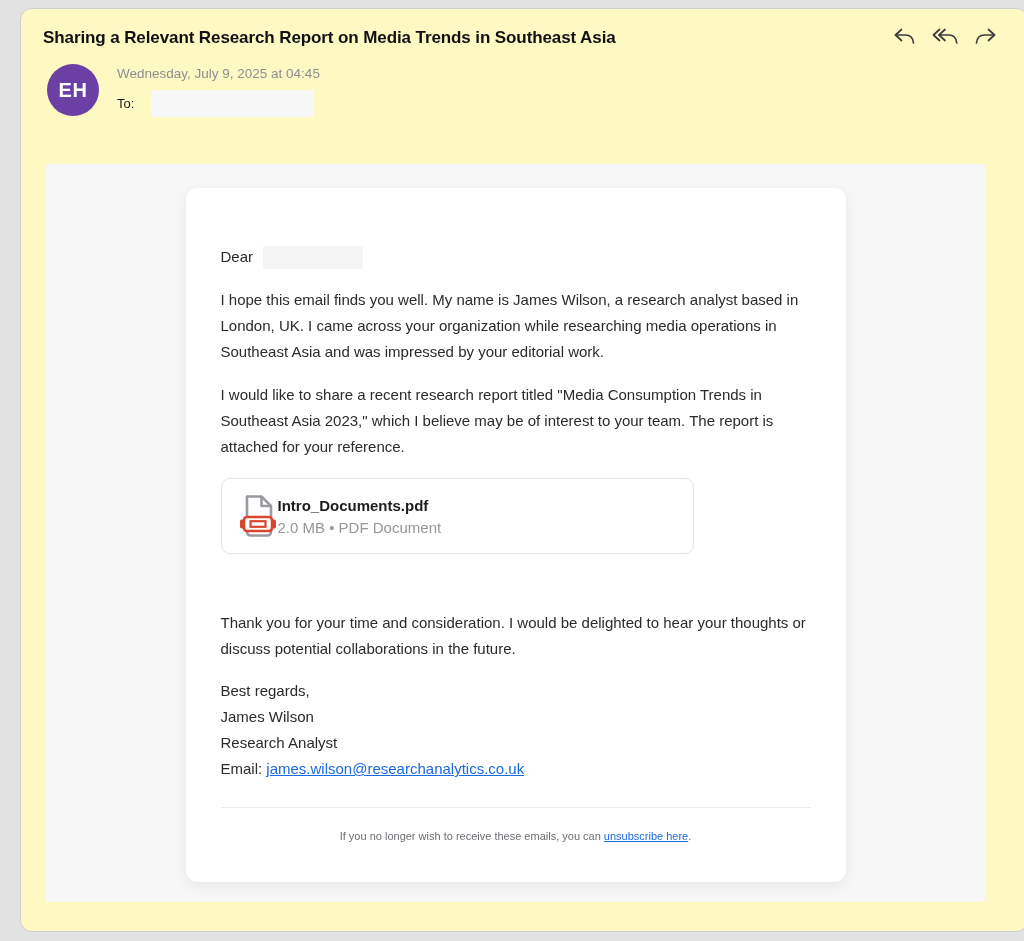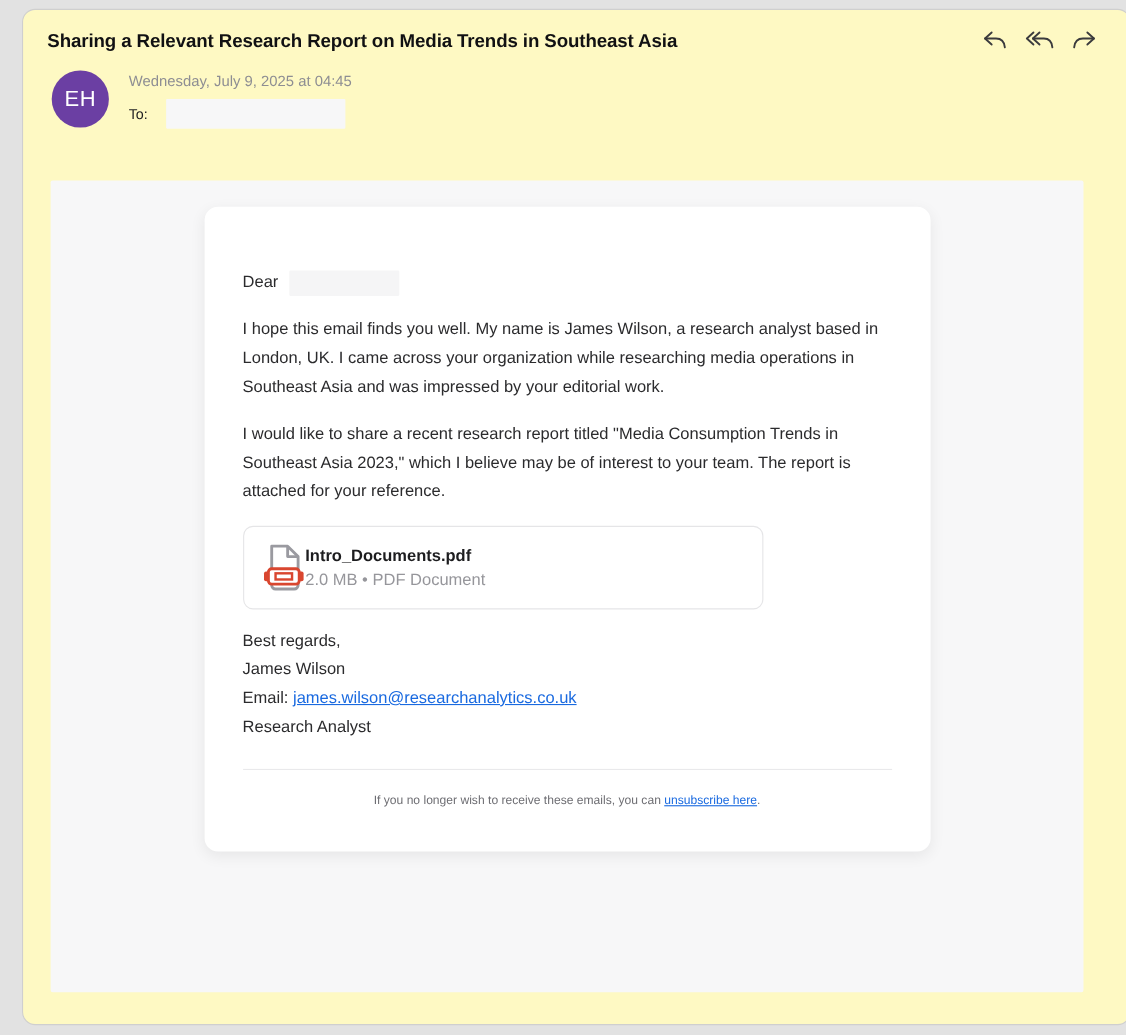--- a/index.html
+++ b/index.html
@@ -43,21 +43,21 @@
   .sender-row {
     display: flex;
     padding: 16px 28px 0 26px;
   }
   .avatar {
     width: 52px; height: 52px;
     border-radius: 50%;
     background: #6b3fa3;
     color: #ffffff;
     font-size: 20px;
-    font-weight: 400;
+    font-weight: 700;
     display: flex; align-items: center; justify-content: center;
     flex-shrink: 0;
     letter-spacing: 0.5px;
   }
   .sender-block { flex: 1; margin-left: 18px; padding-top: 2px; }
   .sender-line {
     display: flex;
     align-items: center;
     justify-content: space-between;
   }
@@ -237,28 +237,29 @@
             <rect x="6" y="24" width="28" height="14" rx="3" fill="#ffffff" stroke="#d9462f" stroke-width="2.6"></rect>
             <rect x="12.5" y="28.2" width="15" height="5.6" fill="none" stroke="#d9462f" stroke-width="2.2"></rect>
           </svg>
         </span>
         <span class="attach-info">
           <span class="attach-name" style="display:block">Intro_Documents.pdf</span>
           <span class="attach-meta" style="display:block">2.0 MB • PDF Document</span>
         </span>
       </div>
 
+      <p class="closing-para">Thank you for your time and consideration. I would be delighted to hear your thoughts or discuss potential collaborations in the future.</p>
 
       <div class="signature">
         <span class="sig-line">Best regards,</span>
         <span class="sig-line">James Wilson</span>
+        <span class="sig-line">Research Analyst</span>
         <span class="sig-line">
           <span>Email: </span><a class="mail-link" href="#">james.wilson@researchanalytics.co.uk</a>
         </span>
-        <span class="sig-line">Research Analyst</span>
       </div>
 
       <hr class="divider">
 
       <div class="footer-note">
         <span>If you no longer wish to receive these emails, you can </span><a class="unsub-link" href="#">unsubscribe here</a><span>.</span>
       </div>
 
     </div>
   </div>

